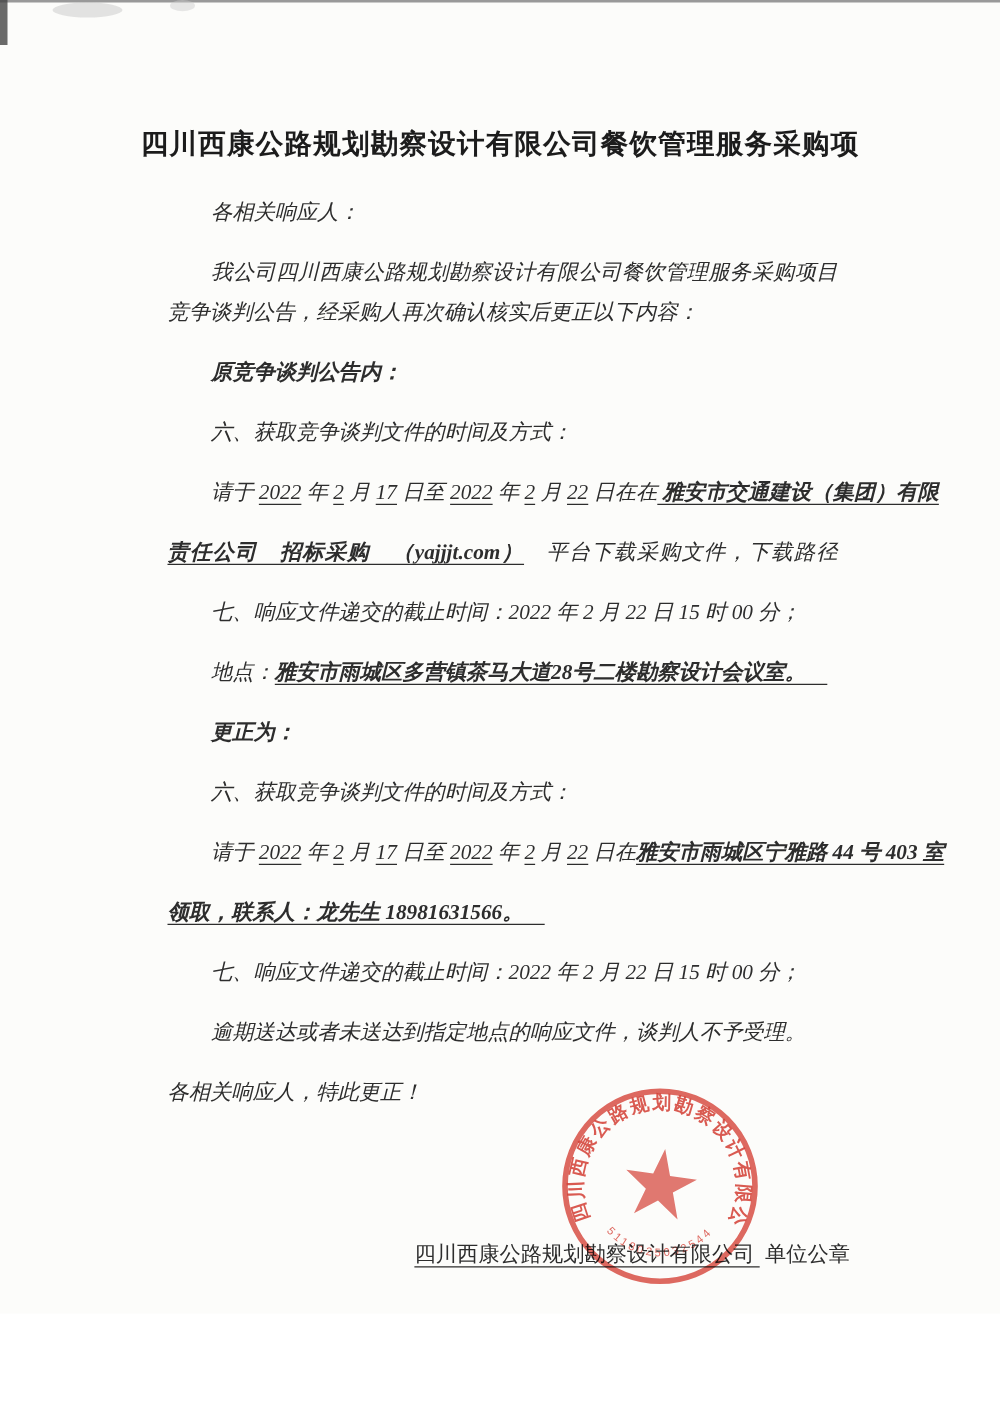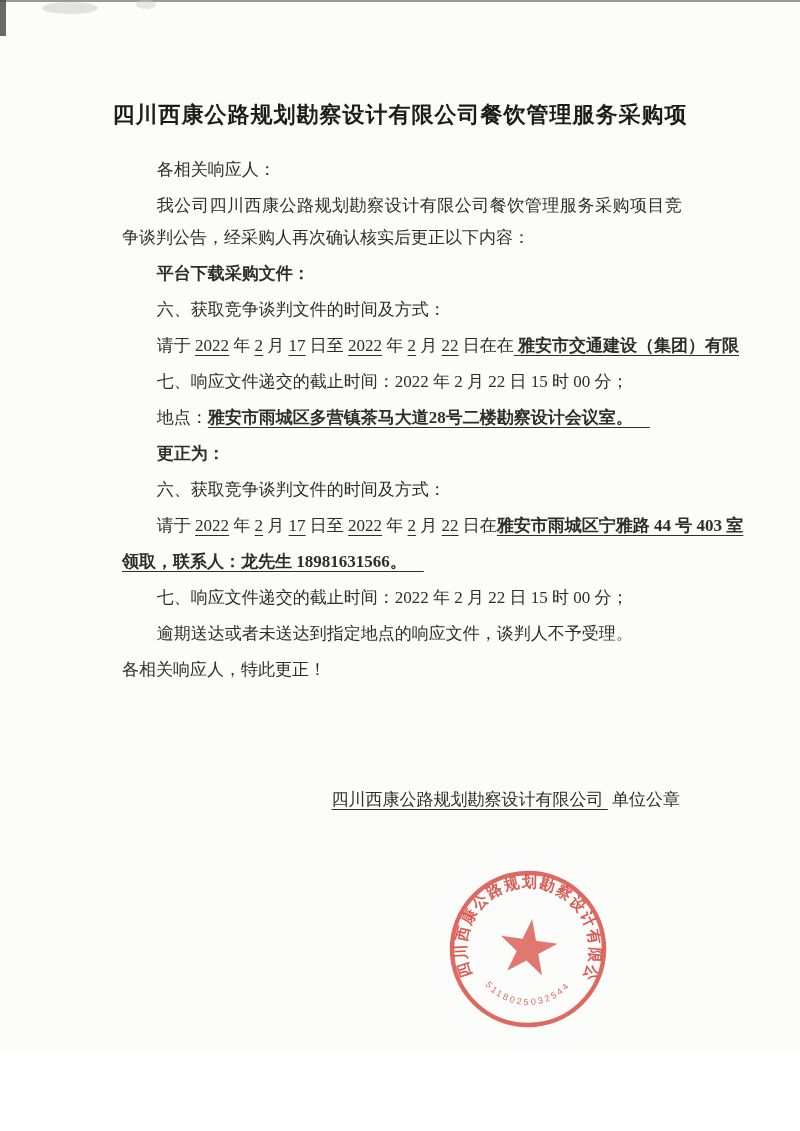--- a/index.html
+++ b/index.html
@@ -7,21 +7,21 @@
     position:relative;width:800px;height:1051px;margin:0 auto;
     background:#fcfcfa;overflow:hidden;
     font-family:"Liberation Serif","DejaVu Serif",serif;
     color:#2d2d2d;
   }
   .title{
     padding-top:94px;text-align:center;font-weight:bold;color:#1c1c1c;
     font-size:22px;line-height:42px;letter-spacing:1px;
   }
   .doc-body{margin:18px 114px 0 118px;font-size:17px;line-height:32px;}
-  .doc-body p{margin:4px;}
+  .doc-body p{margin:16px;font-style:italic;}
   .indent{text-indent:2.05em;}
   .just{text-align:justify;}
   .ju{text-align:justify;text-align-last:justify;}
   .nw{white-space:nowrap;}
   .tight{letter-spacing:0;}
   .gap1{margin-top:27px;}
   .gap2{margin-top:29px;}
   .b{font-weight:bold;}
   .u{text-decoration:underline;text-underline-offset:4px;text-decoration-thickness:1.3px;text-align:right;}
   .m{font-family:"Liberation Mono","DejaVu Sans Mono",monospace;font-size:15.5px;letter-spacing:0;}
@@ -47,23 +47,24 @@
 
 <div class="page">
 
   <div class="title">
     <div>四川西康公路规划勘察设计有限公司餐饮管理服务采购项</div>
   </div>
 
   <div class="doc-body" id="doc-body">
       <p class="indent"><span>各相关响应人：</span></p>
       <p class="indent just"><span>我公司四川西康公路规划勘察设计有限公司餐饮管理服务采购项目竞争谈判公告，经采购人再次确认核实后更正以下内容：</span></p>
-      <p class="indent"><span class="b">平台下载采购文件：</span></p>
+      <p class="indent"><span class="b">原竞争谈判公告内：</span></p>
       <p class="indent"><span>六、获取竞争谈判文件的时间及方式：</span></p>
       <p class="indent nw tight"><span>请于 </span><span class="u">2022</span><span> 年 </span><span class="u">2</span><span> 月 </span><span class="u">17</span><span> 日至 </span><span class="u">2022</span><span> 年 </span><span class="u">2</span><span> 月 </span><span class="u">22</span><span> 日在在</span><span class="u b">&nbsp;雅安市交通建设（集团）有限</span></p>
+      <p class="ju tight"><span class="u b">责任公司　招标采购　（yajjjt.com）</span><span>　平台下载采购文件，下载路径</span></p>
       <p class="indent"><span>七、响应文件递交的截止时间：2022 年 2 月 22 日 15 时 00 分；</span></p>
       <p class="indent"><span>地点：</span><span class="u b">雅安市雨城区多营镇茶马大道28号二楼勘察设计会议室。　</span></p>
       <p class="indent gap1"><span class="b">更正为：</span></p>
       <p class="indent"><span>六、获取竞争谈判文件的时间及方式：</span></p>
       <p class="indent nw tight"><span>请于 </span><span class="u">2022</span><span> 年 </span><span class="u">2</span><span> 月 </span><span class="u">17</span><span> 日至 </span><span class="u">2022</span><span> 年 </span><span class="u">2</span><span> 月 </span><span class="u">22</span><span> 日在</span><span class="u b">雅安市雨城区宁雅路 44 号 403 室</span></p>
       <p><span class="u b">领取，联系人：龙先生 18981631566。　</span></p>
       <p class="indent"><span>七、响应文件递交的截止时间：2022 年 2 月 22 日 15 时 00 分；</span></p>
       <p class="indent"><span>逾期送达或者未送达到指定地点的响应文件，谈判人不予受理。</span></p>
       <p class="gap2"><span>各相关响应人，特此更正！</span></p>
     </div>

